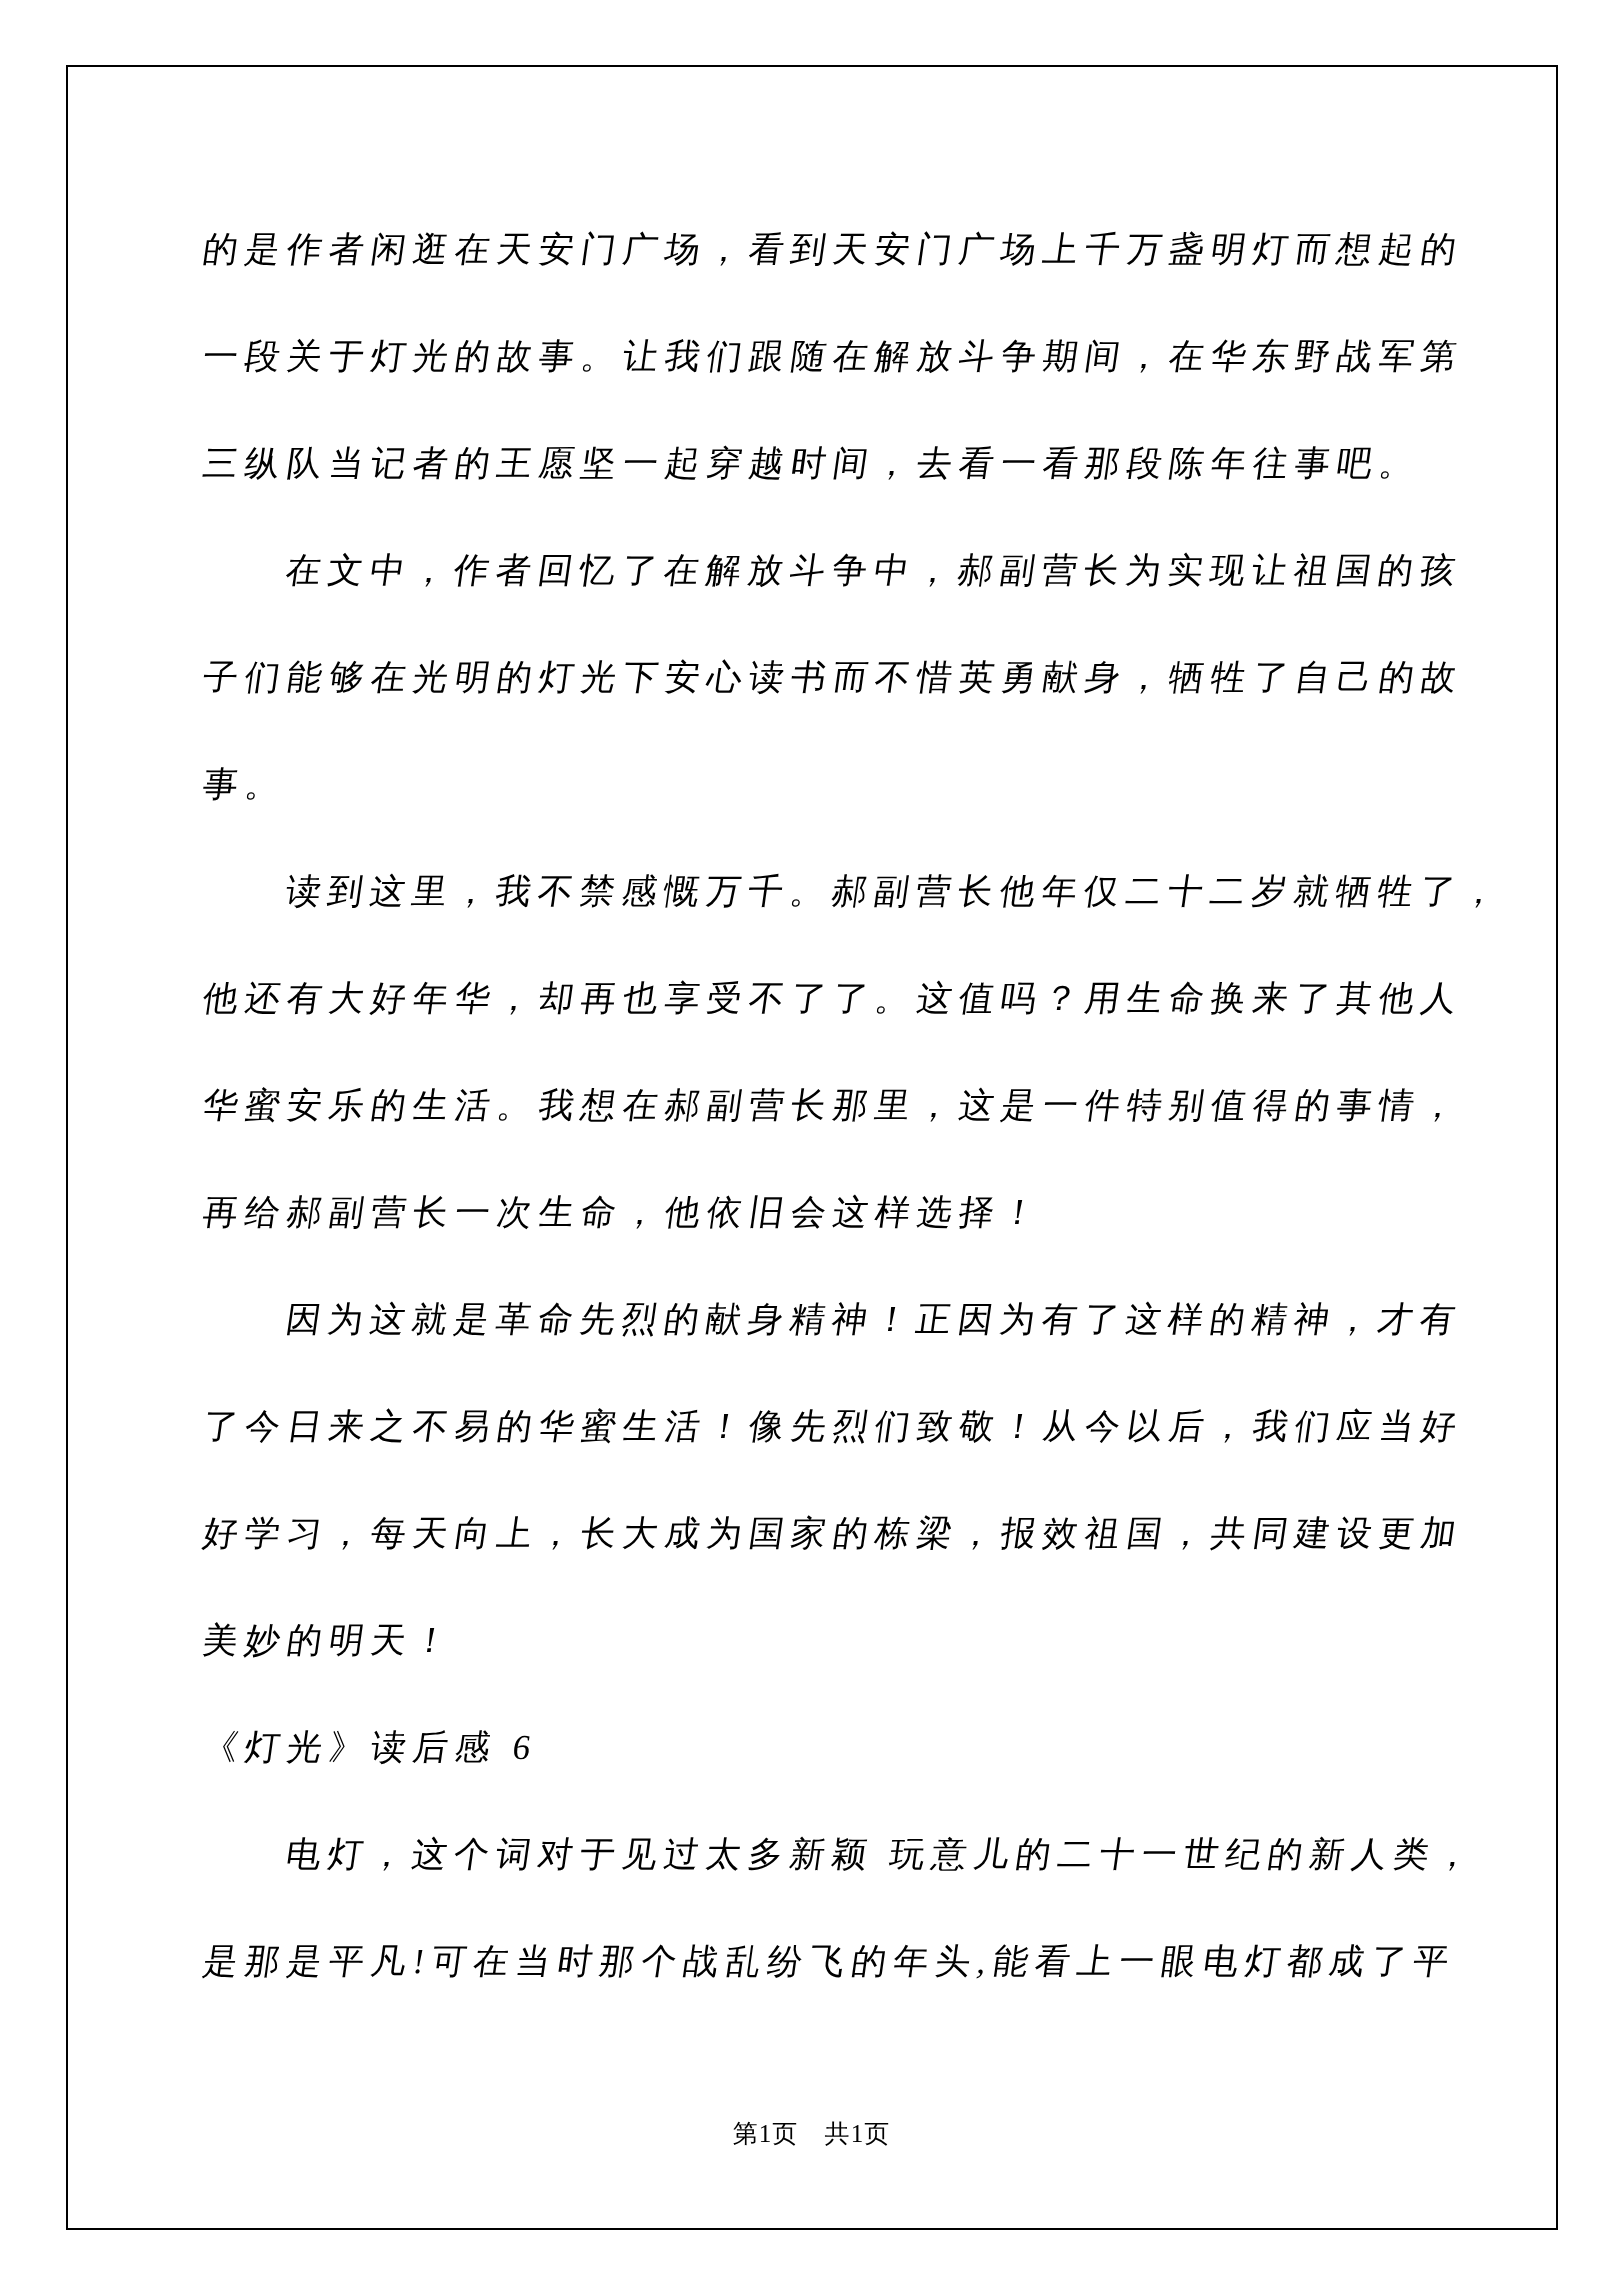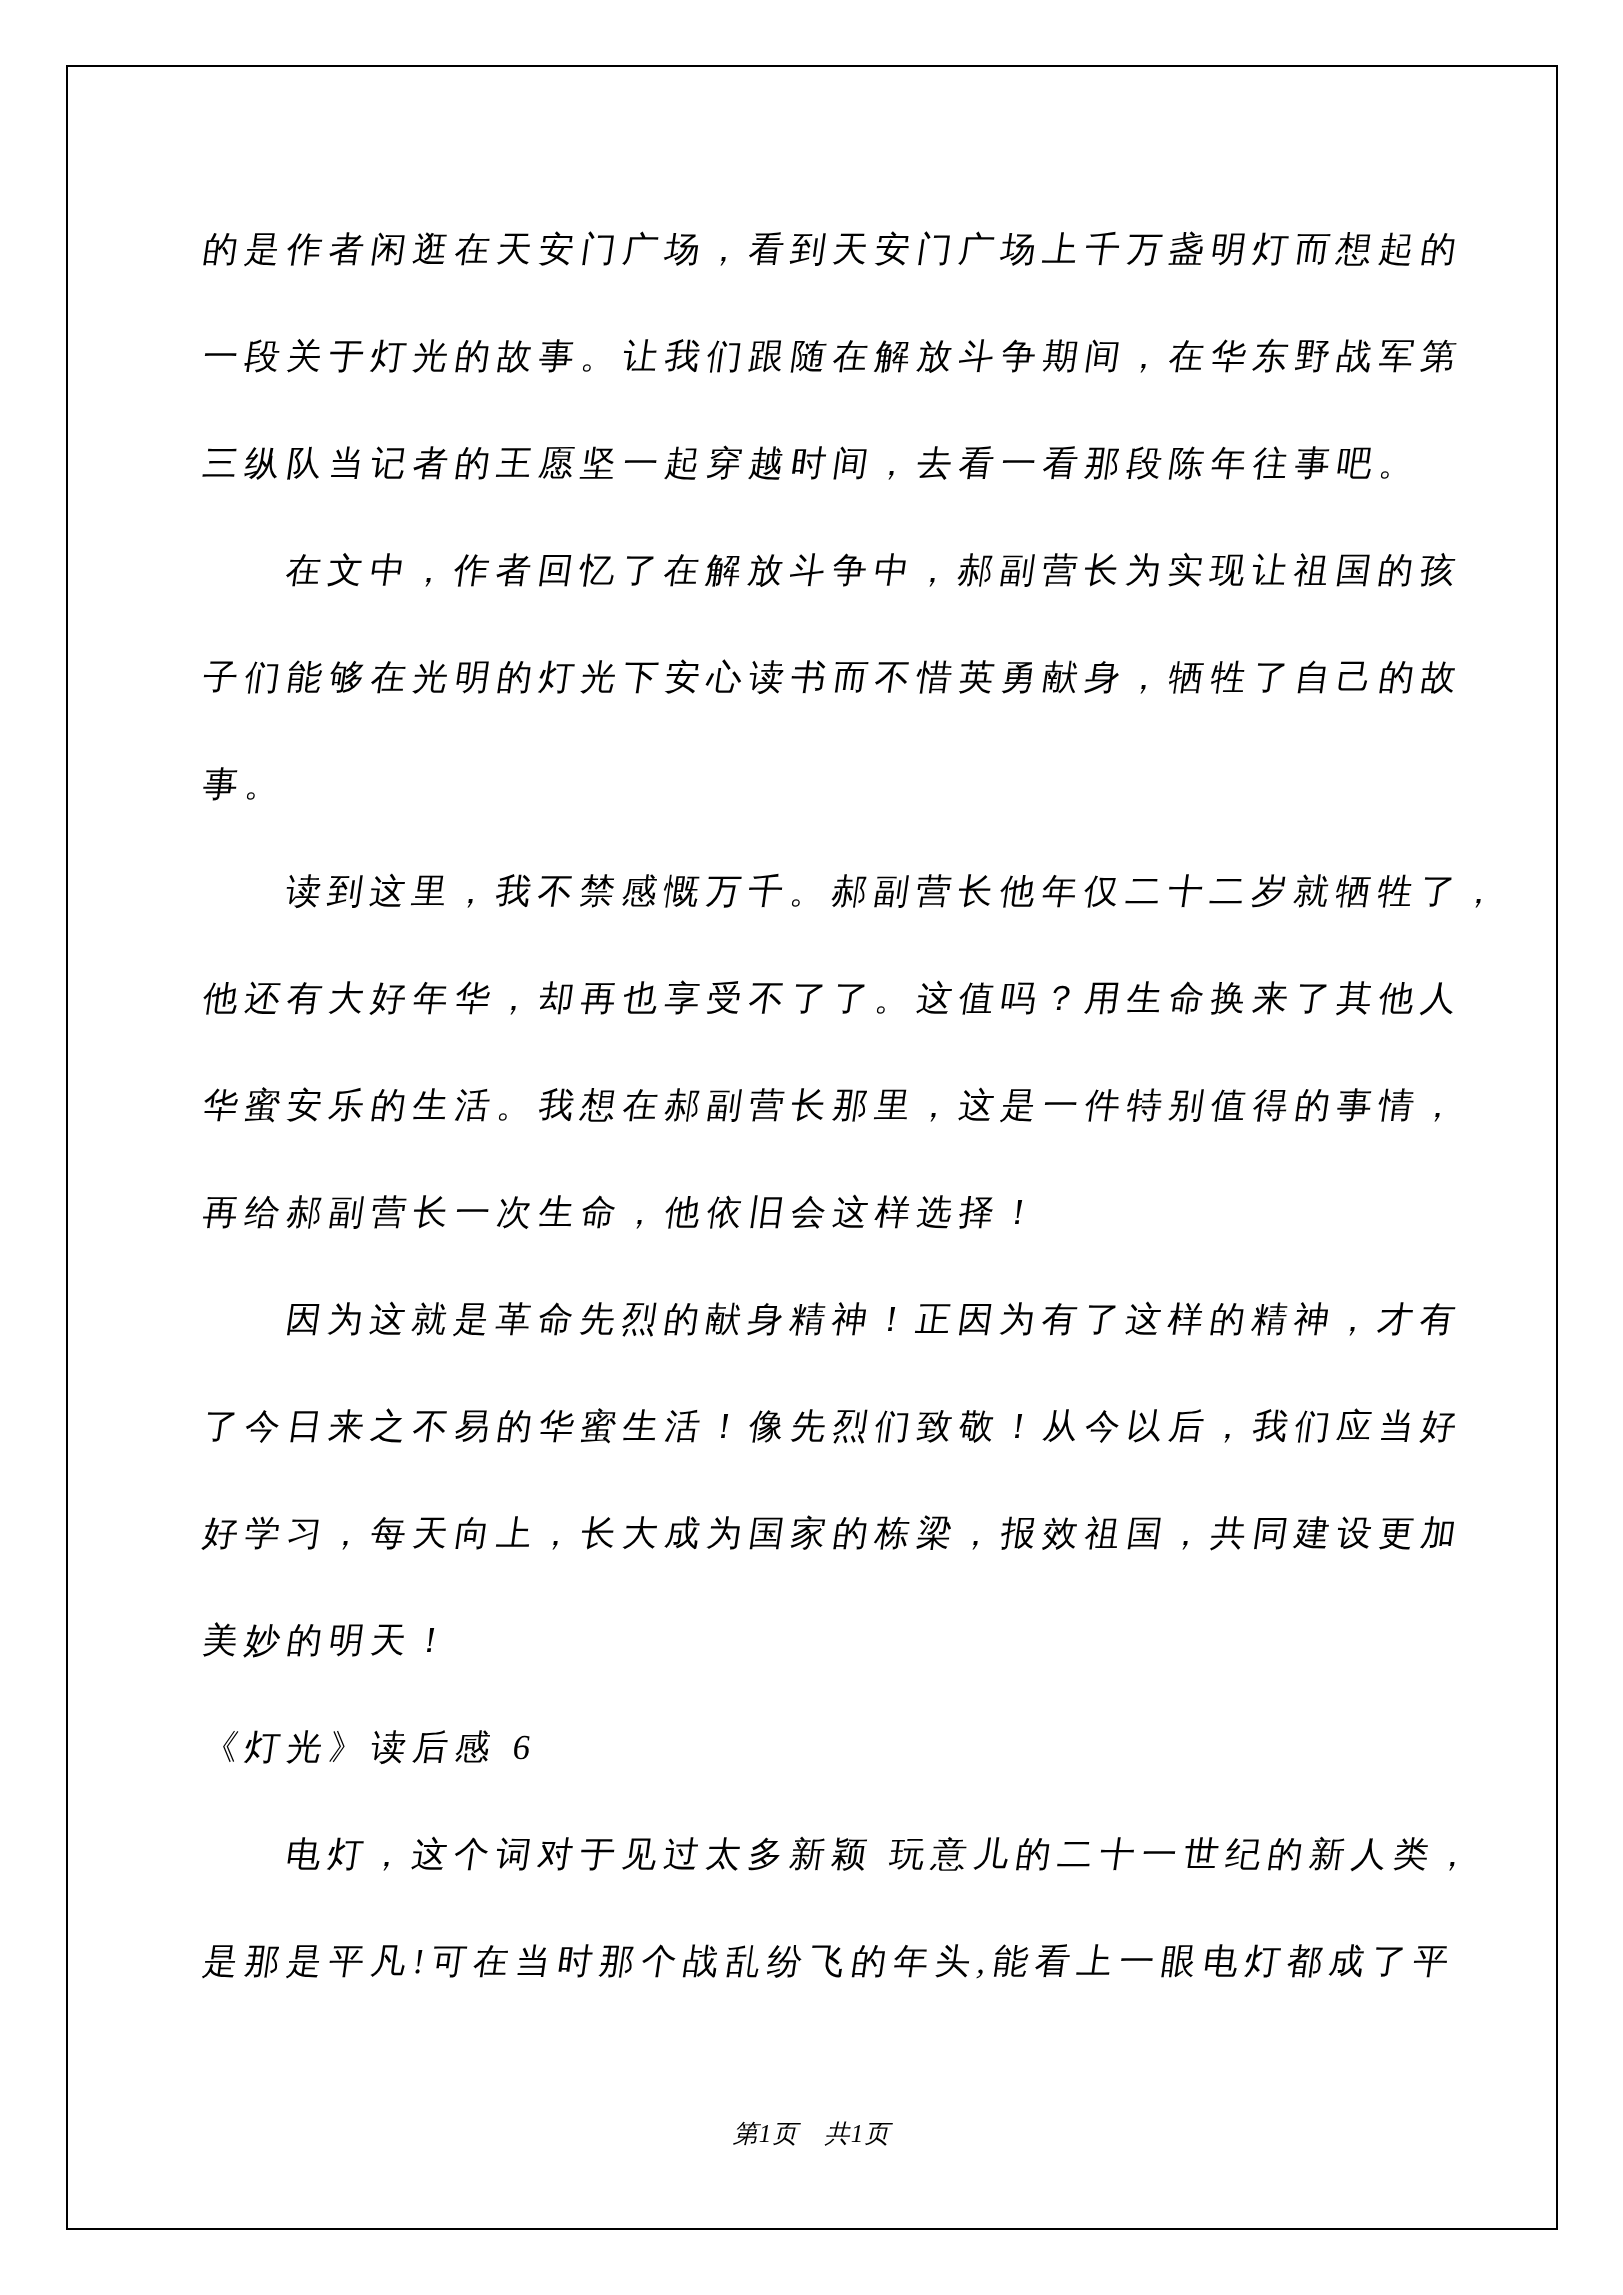--- a/index.html
+++ b/index.html
@@ -46,21 +46,20 @@
   }
   .footer {
     position: absolute;
     left: 0;
     top: 2114px;
     width: 1623px;
     text-align: center;
     font-size: 25px;
     line-height: 39px;
     letter-spacing: 1.1px;
-    font-style: italic;
   }
 </style>
 </head>
 <body>
 
 <div class="page">
   <div class="frame"></div>
   <div class="text-block">
       <div class="line">的是作者闲逛在天安门广场，看到天安门广场上千万盏明灯而想起的</div>
       <div class="line">一段关于灯光的故事。让我们跟随在解放斗争期间，在华东野战军第</div>

